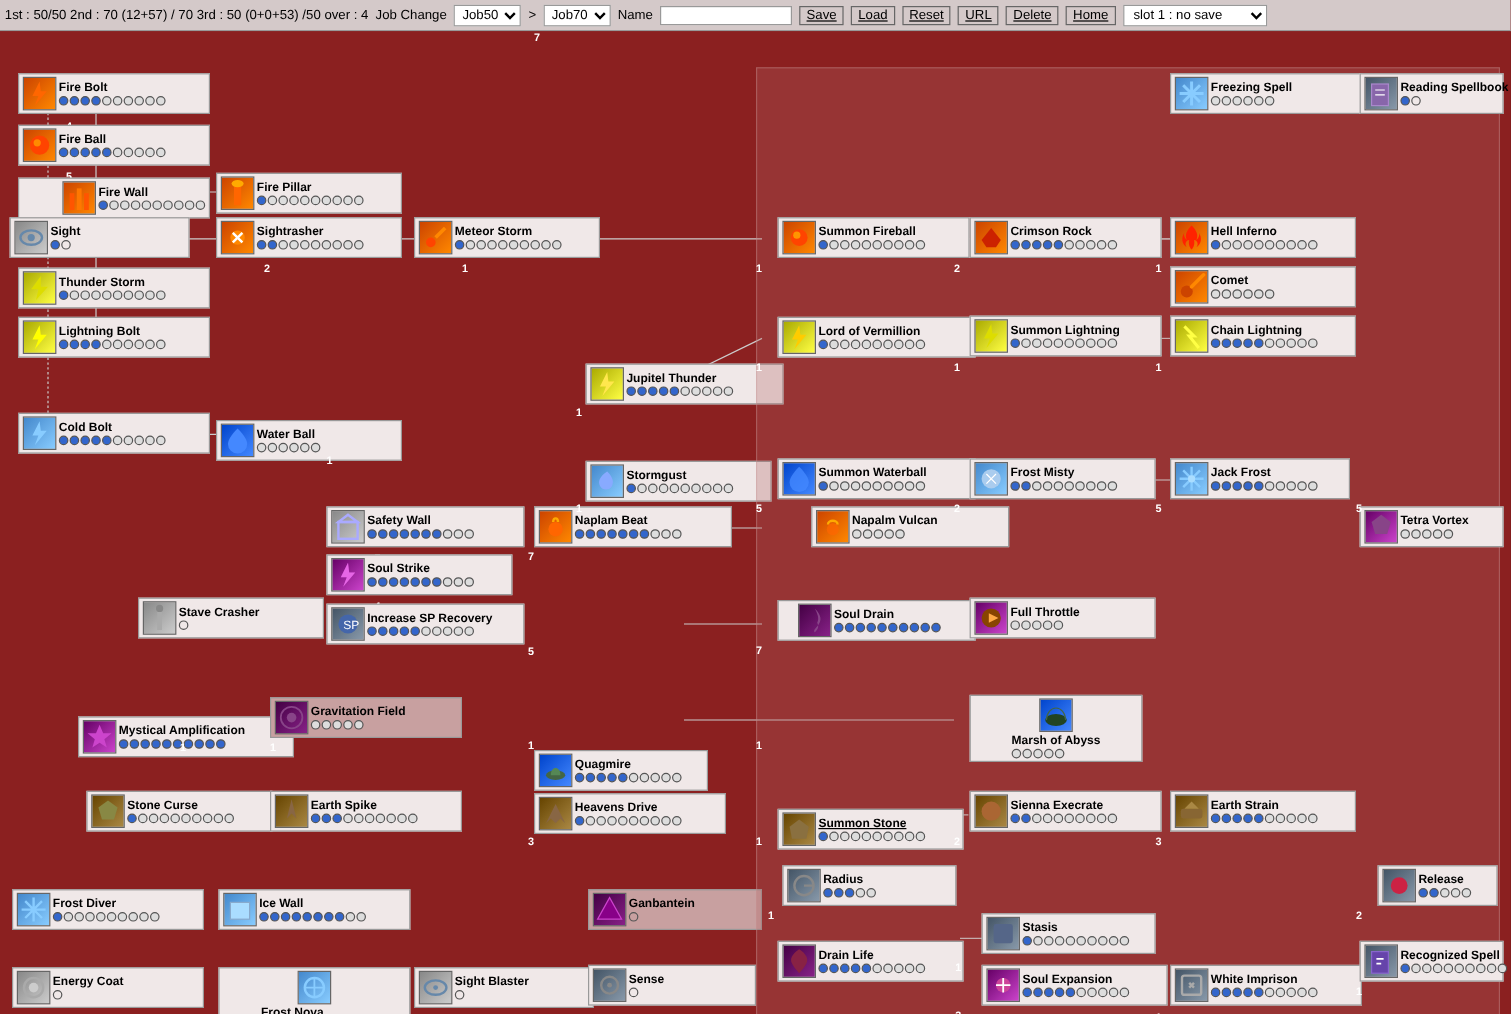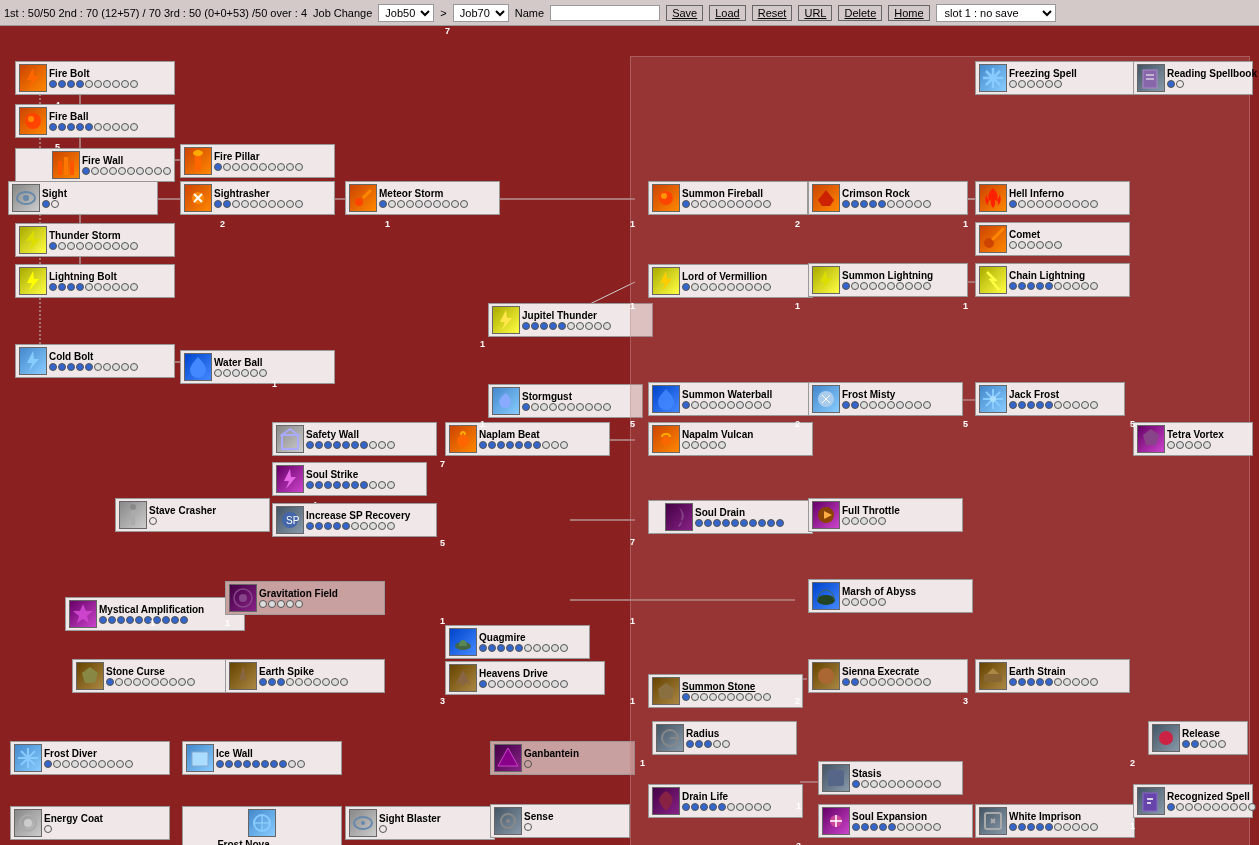--- a/index.html
+++ b/index.html
@@ -1156,21 +1156,21 @@
           <span class="dot filled"></span>
         <span class="dot"></span>
           <span class="dot"></span>
           <span class="dot"></span>
           <span class="dot"></span>
           <span class="dot"></span>
       </div>
     </div>
   </div>
 
-  <div class="skill-node" style="left:648px; top:396px; width:165px;">
+  <div class="skill-node" style="left:676px; top:396px; width:165px;">
     <div class="skill-icon icon-fire">
         <svg viewBox="0 0 24 24">
           <circle cx="12" cy="14" r="5" fill="#ff6600" opacity="0.7"></circle>
           <path d="M8 10 C8 6 16 6 16 10" stroke="#ffaa00" stroke-width="2" fill="none"></path>
         </svg>
       </div>
     <div class="skill-info">
       <span class="skill-name">Napalm Vulcan</span>
       <div class="skill-dots">
         <span class="dot"></span>
@@ -1235,21 +1235,21 @@
       <div class="skill-dots">
         <span class="dot"></span>
           <span class="dot"></span>
           <span class="dot"></span>
           <span class="dot"></span>
           <span class="dot"></span>
       </div>
     </div>
   </div>
 
-  <div class="skill-node" style="left:808px; top:553px; width:165px;">
+  <div class="skill-node" style="left:808px; top:553px; width:144px;flex-direction:column;">
     <div class="skill-icon icon-water">
         <svg viewBox="0 0 24 24">
           <ellipse cx="12" cy="16" rx="9" ry="5" fill="#224422"></ellipse>
           <path d="M4 16 C4 10 8 6 12 6 C16 6 20 10 20 16" fill="none" stroke="#446644" stroke-width="1"></path>
         </svg>
       </div>
     <div class="skill-info">
       <span class="skill-name">Marsh of Abyss</span>
       <div class="skill-dots">
         <span class="dot"></span>

